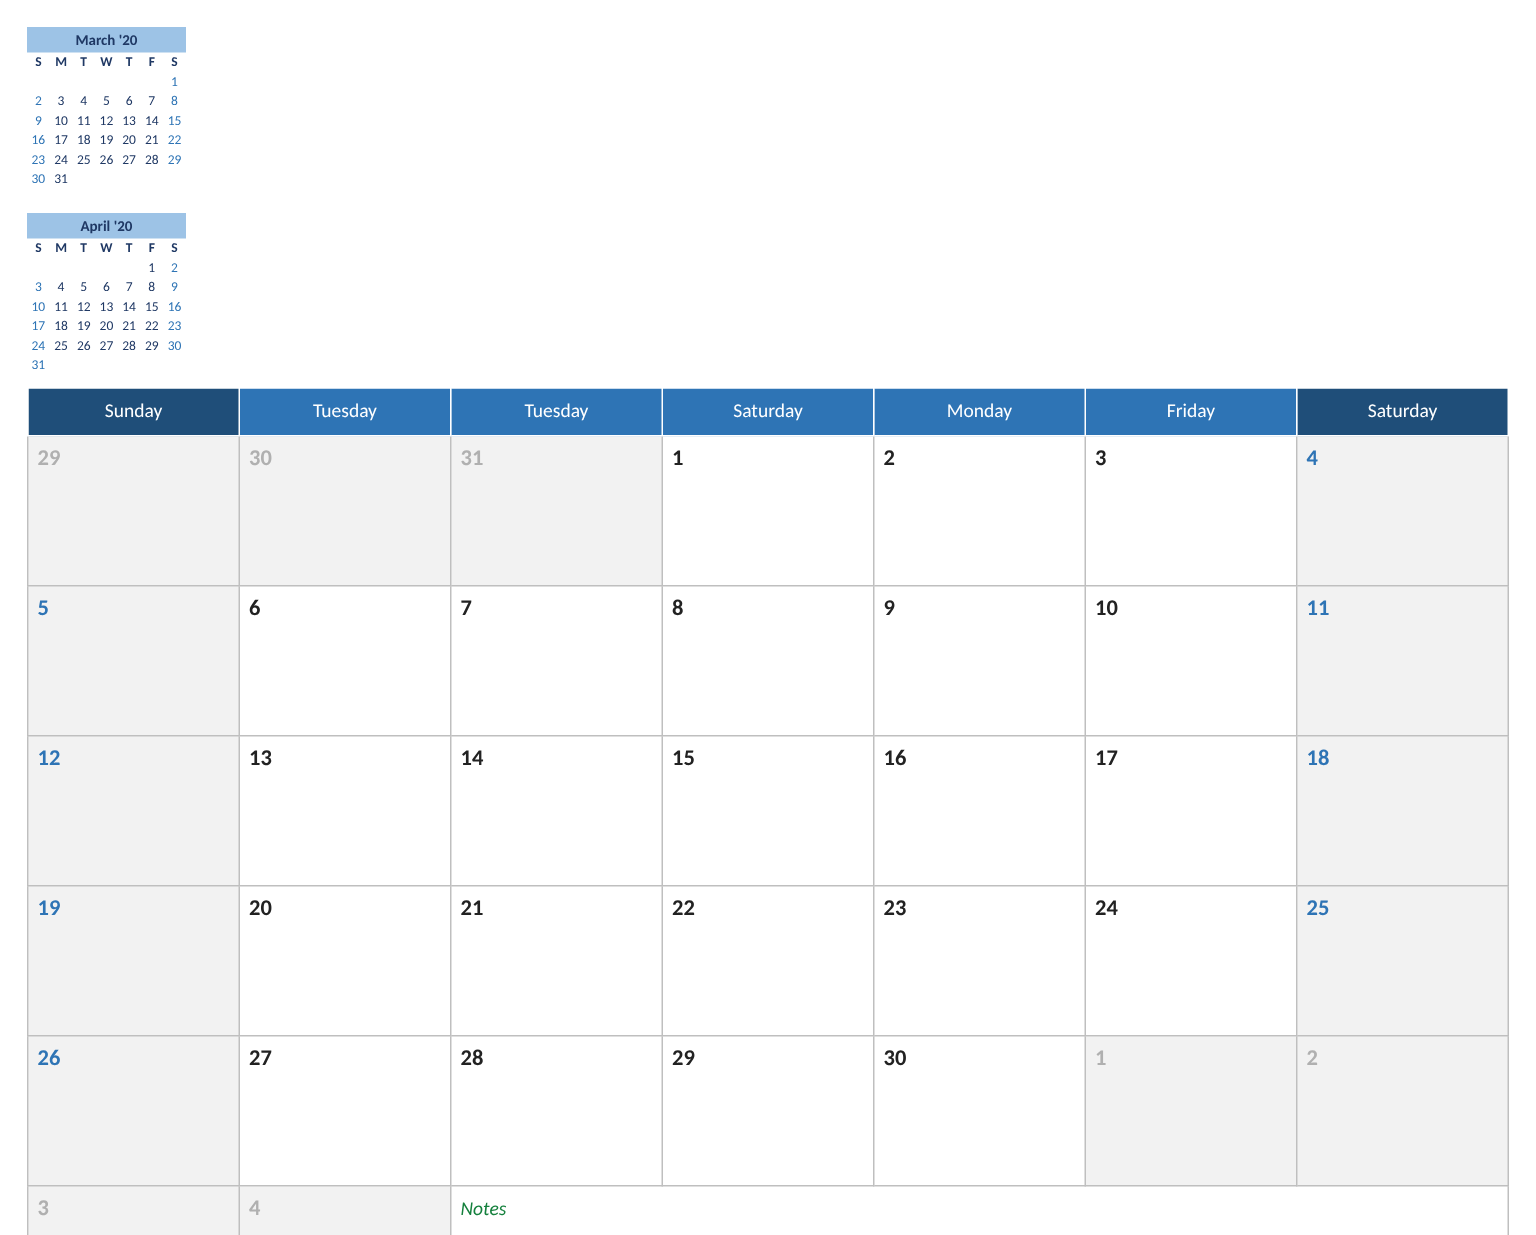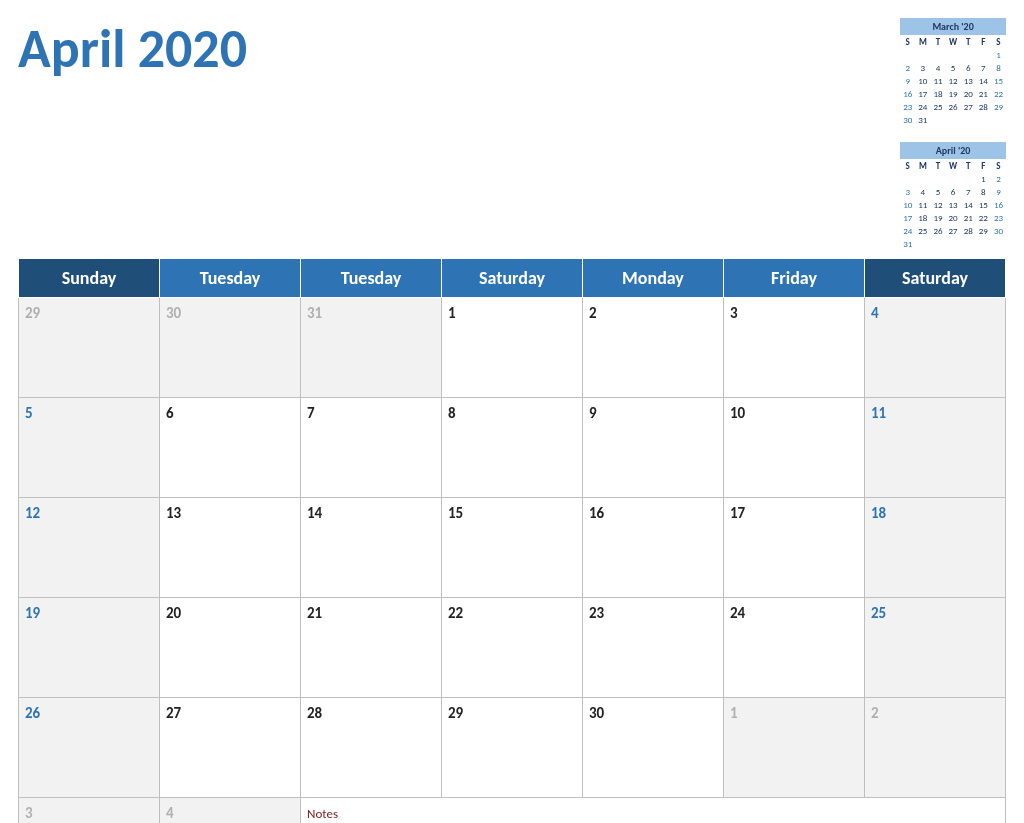--- a/index.html
+++ b/index.html
@@ -76,22 +76,22 @@
     .calendar {
       width: 100%;
       border-collapse: collapse;
       table-layout: fixed;
     }
 
     .calendar thead th {
       background: #2e74b5;
       color: #fff;
       text-align: center;
-      font-size: 18px;
-      font-weight: 700;
+      font-size: 13px;
+      font-weight: 400;
       padding: 8px 0;
       border: 1px solid #fff;
     }
 
     .calendar thead th.weekend-header {
       background: #1f4e79;
     }
 
     .calendar tbody td {
       border: 1px solid #bfbfbf;
@@ -126,36 +126,36 @@
     
     .notes-cell {
       vertical-align: top;
       padding: 5px 6px;
       background: #fff;
       border: 1px solid #bfbfbf;
     }
 
     .notes-label {
       font-size: 13px;
-      color: #7f1d1d;
+      color: #15803d;
+      font-style: italic;
     }
 
     .notes-row td {
       height: 90px;
     }
 
     .notes-row td.outside-month {
       background: #f2f2f2;
     }
   </style>
 </head>
 <body>
 
 <div class="header">
-  <div class="main-title">April 2020</div>
   <div class="mini-cals">
 
     <div class="mini-cal">
       <div class="mini-cal-title">March '20</div>
       <table>
         <thead>
           <tr>
             <th>S</th>
             <th>M</th>
             <th>T</th>

